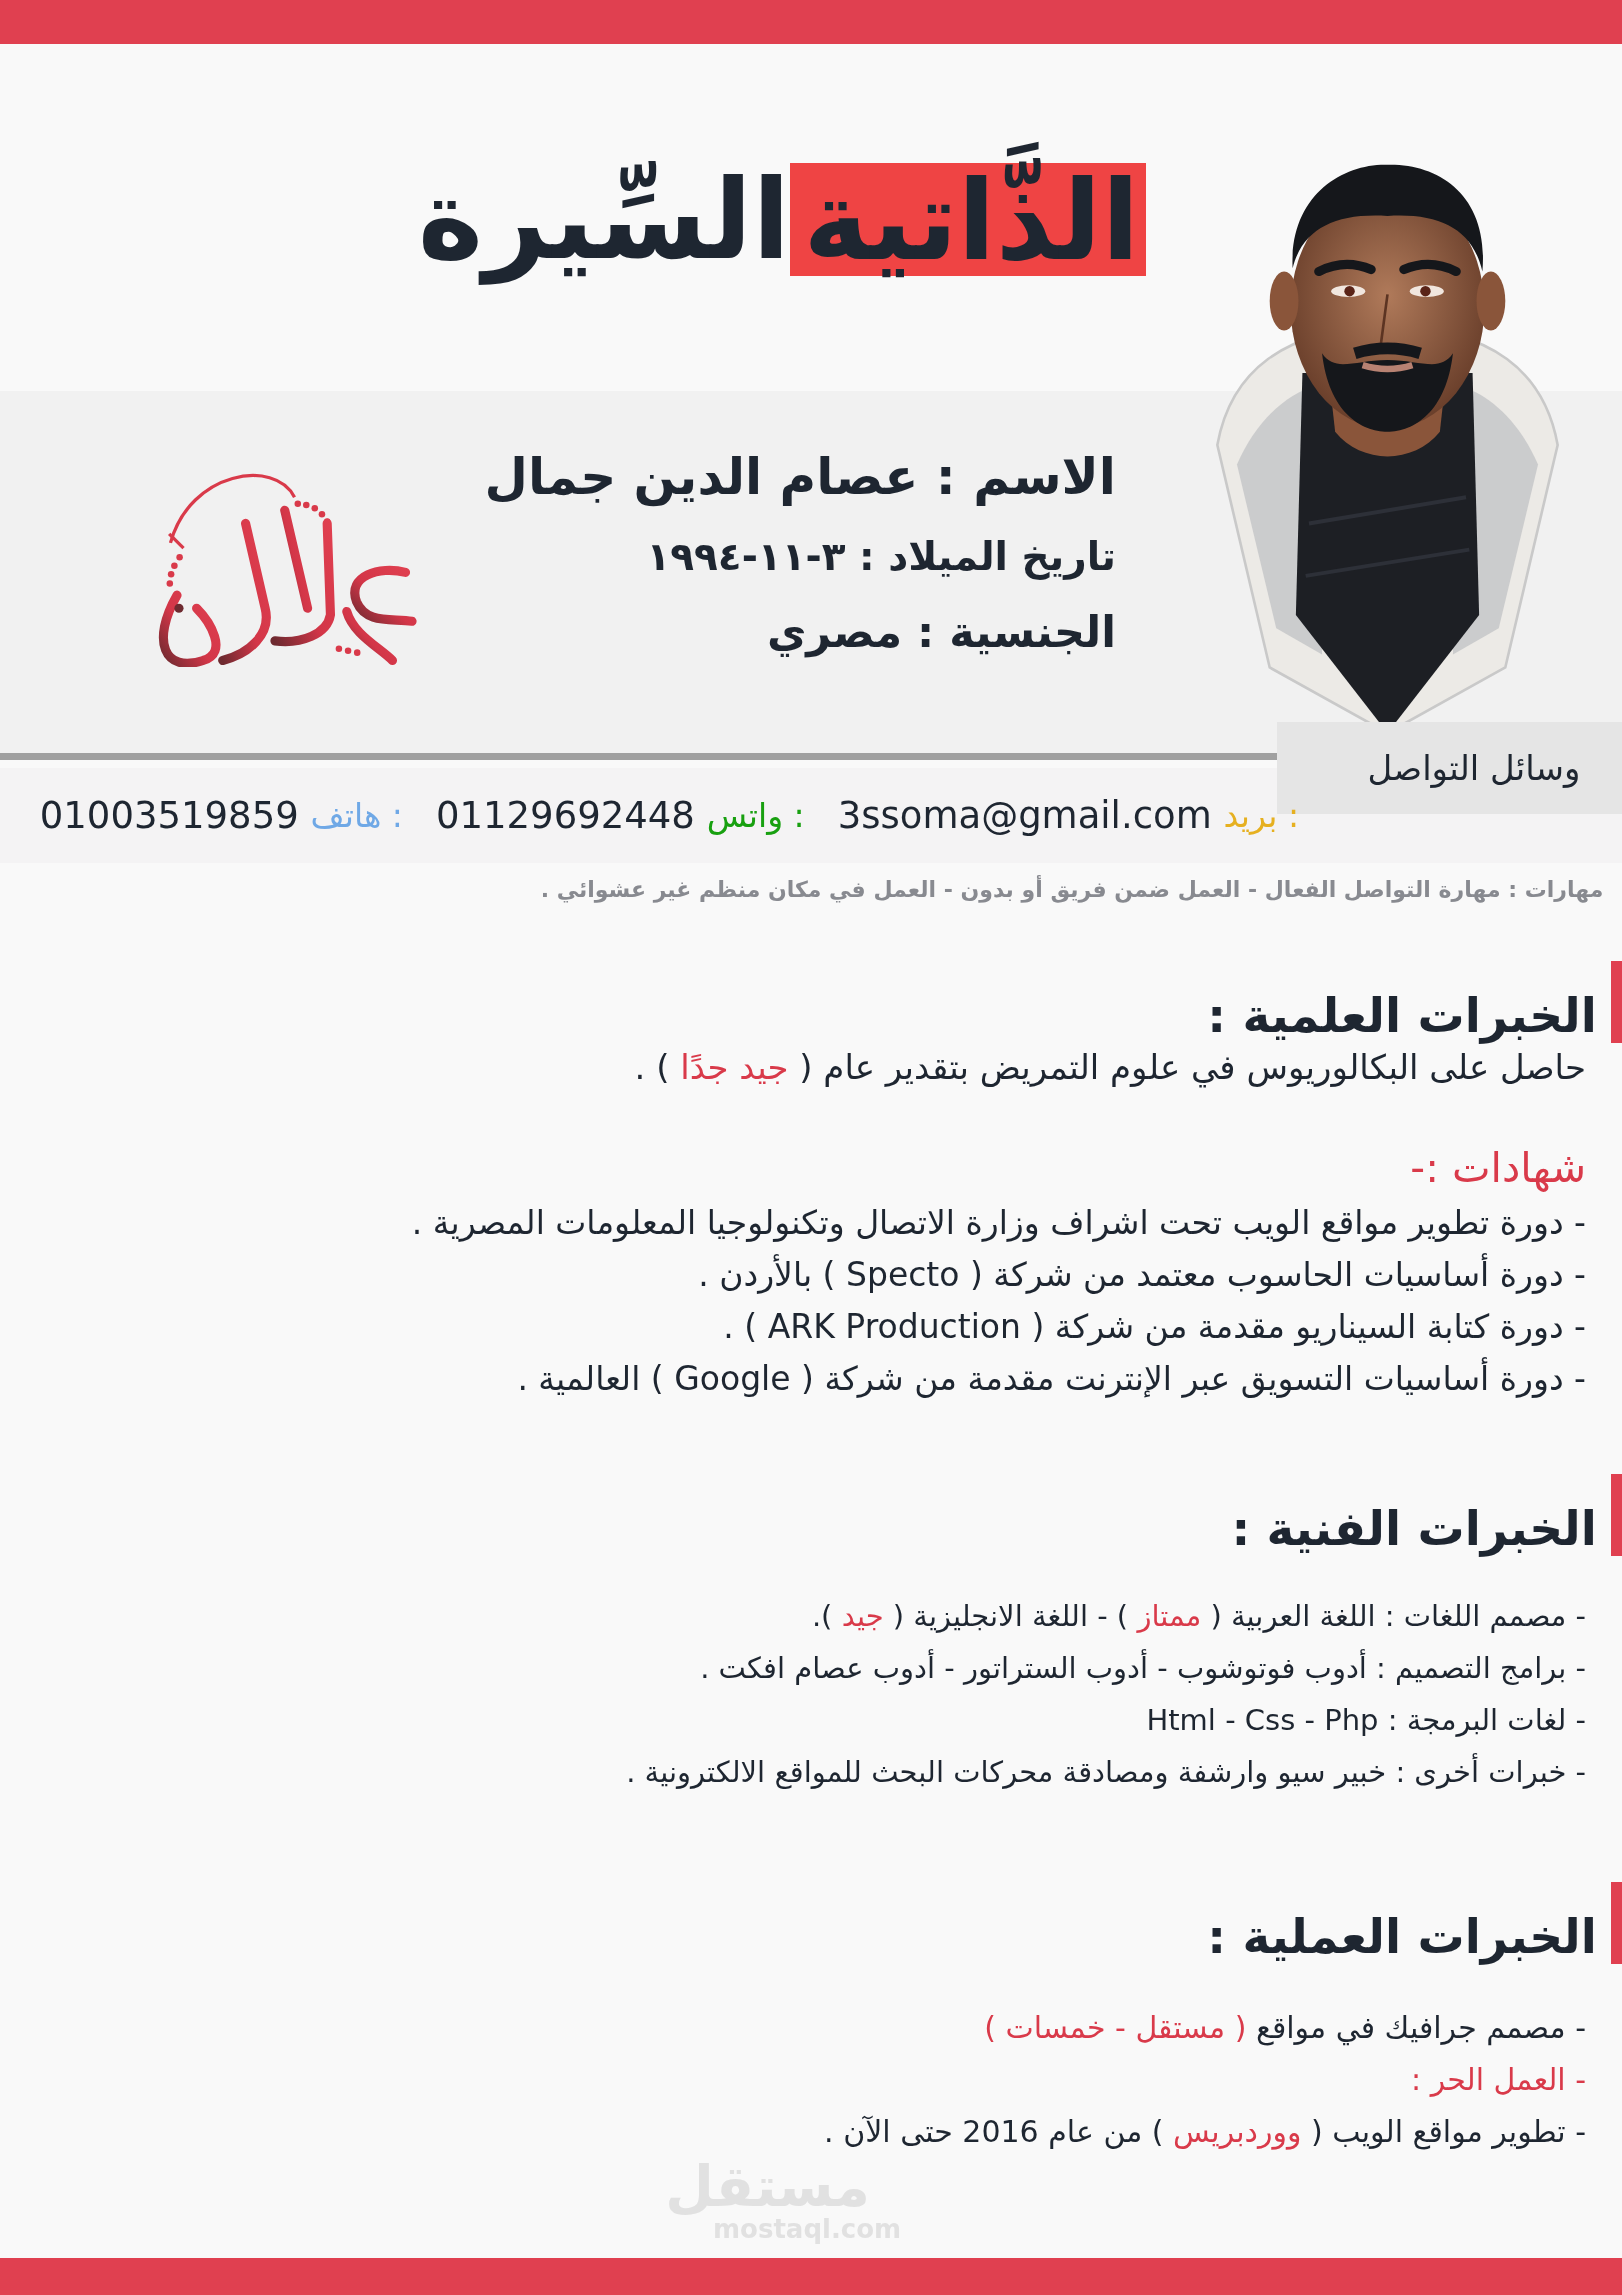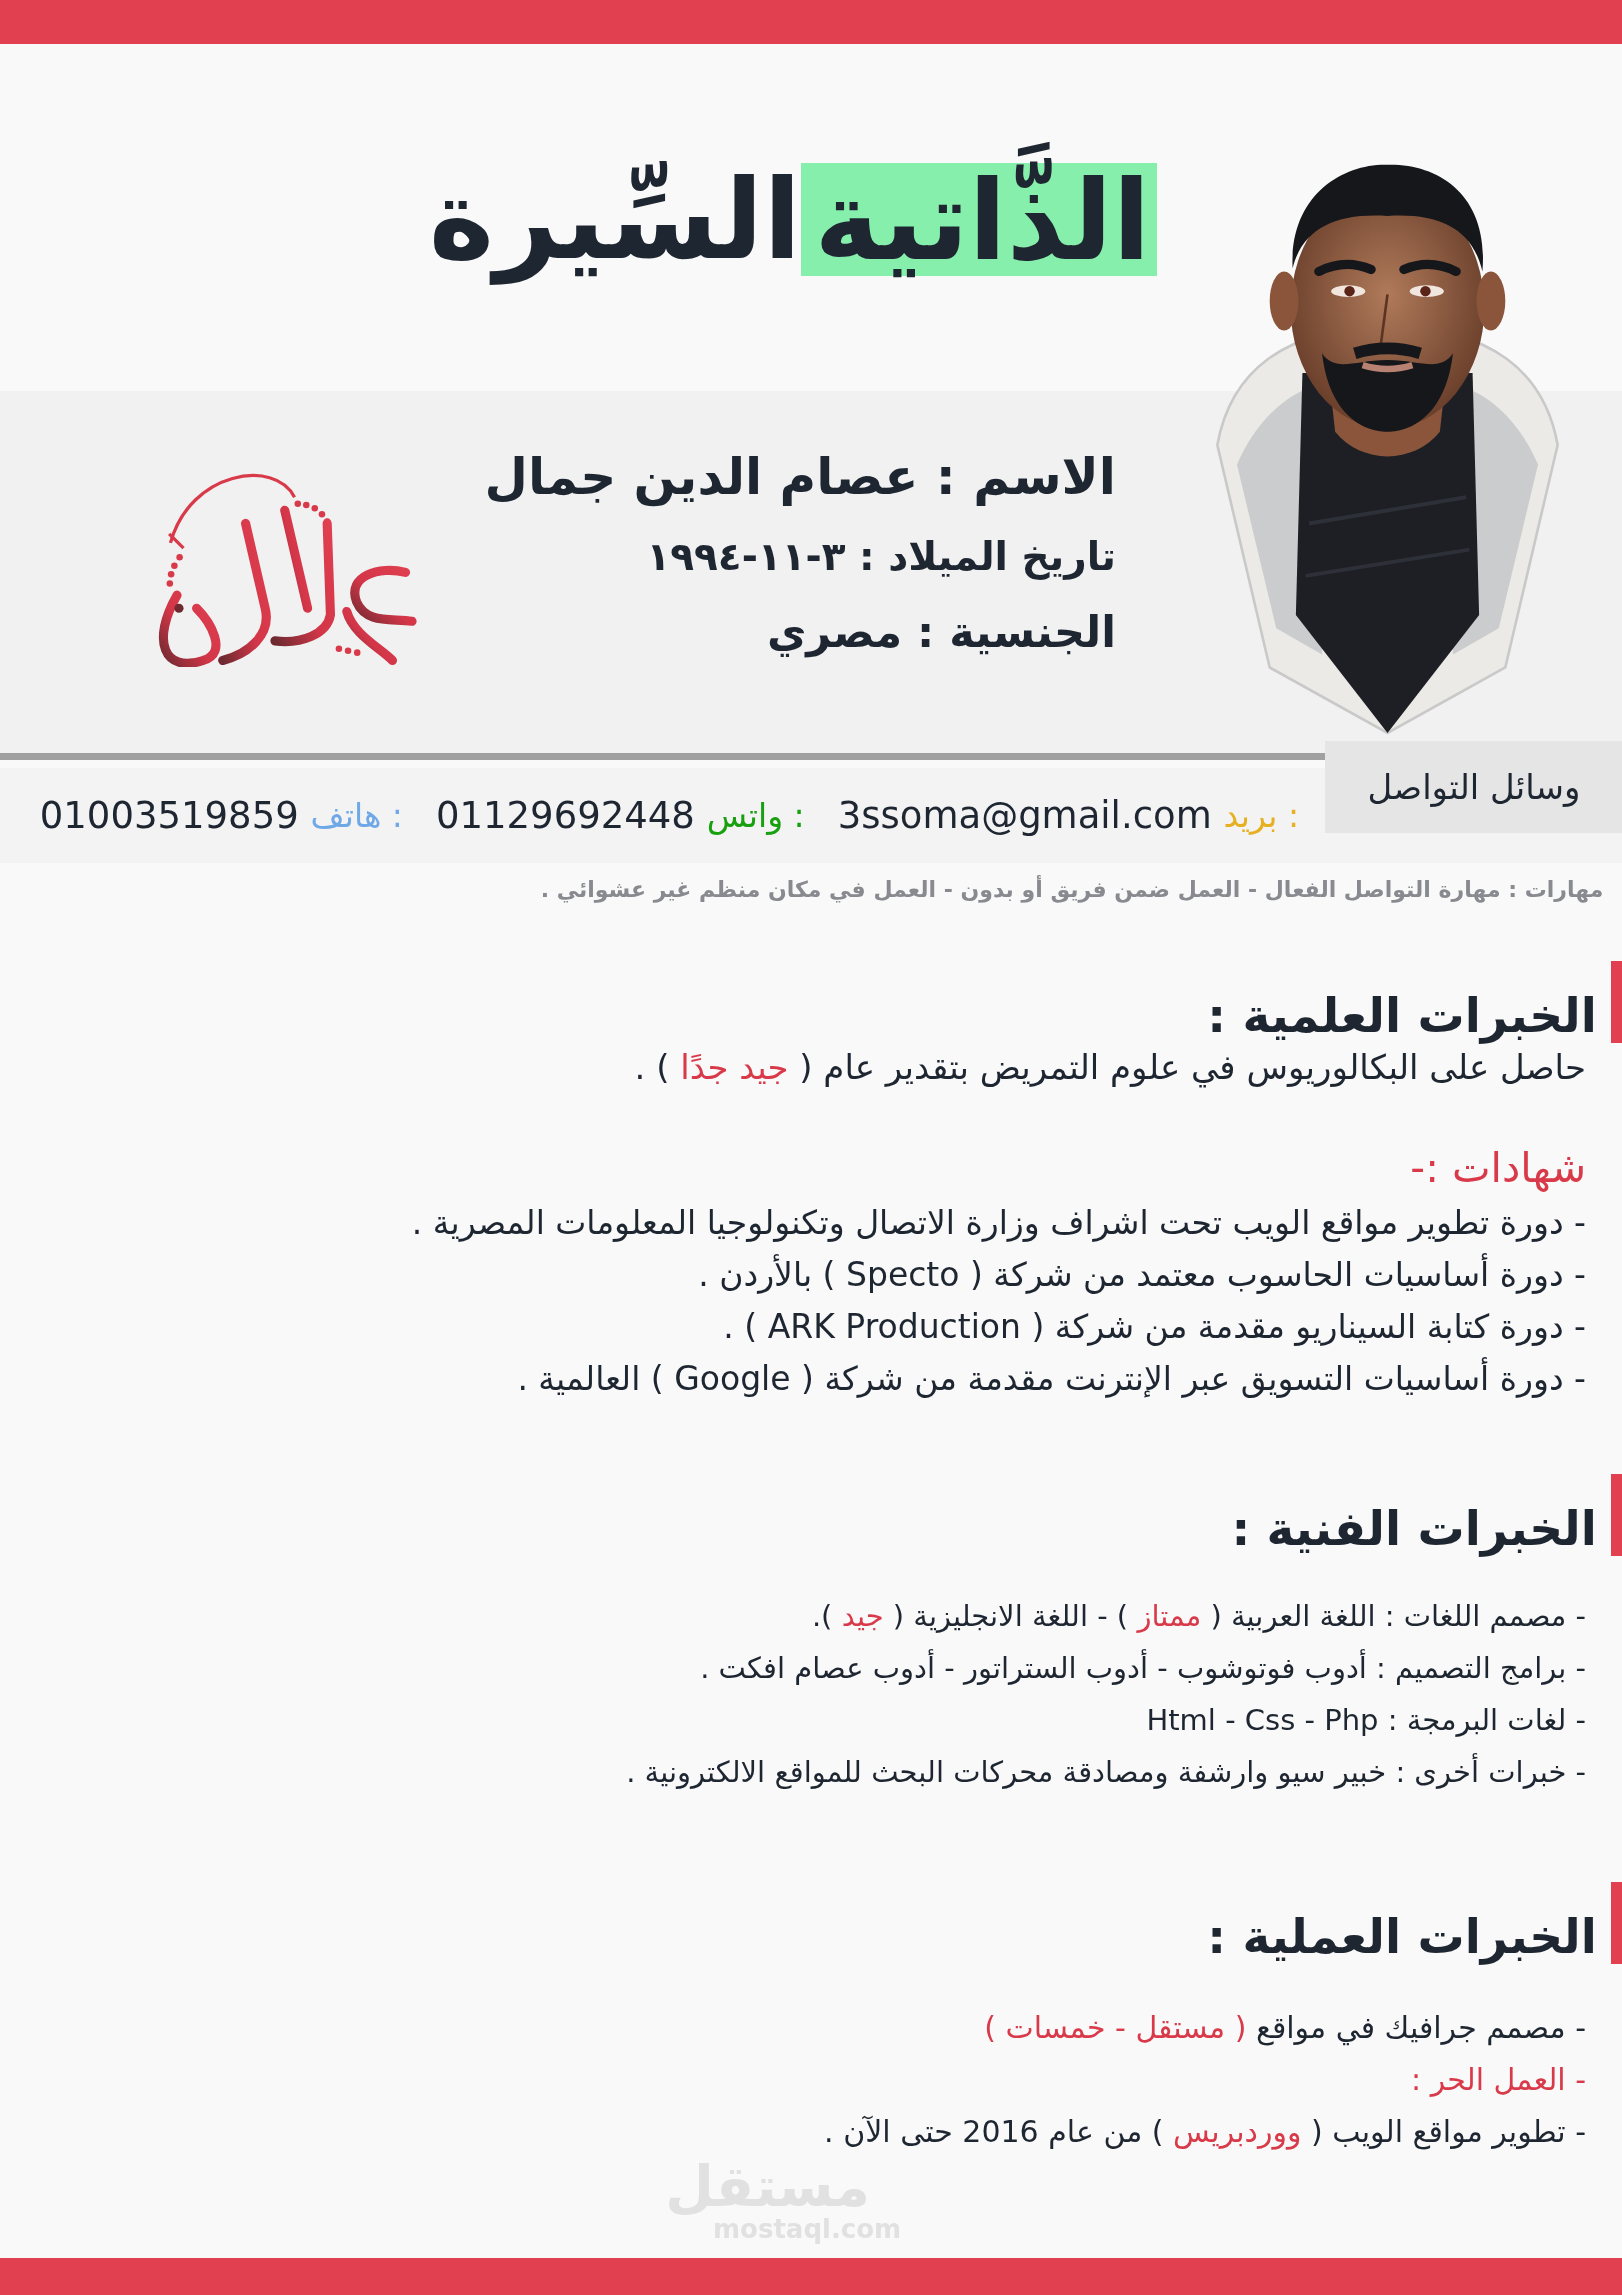--- a/index.html
+++ b/index.html
@@ -8,40 +8,40 @@
     background: #f9f9f9;
     font-family: "DejaVu Sans", "Liberation Sans", sans-serif;
     color: #1e2631;
   }
   .bar-top { position: absolute; left: 0; top: 0; width: 1623px; height: 44px; background: #e04050; }
   .bar-bottom { position: absolute; left: 0; top: 2258px; width: 1623px; height: 38px; background: #e04050; }
 
   
   .title-wrap { position: absolute; top: 151px; right: 452px; height: 137px; display: flex; flex-direction: row-reverse; align-items: center; direction: rtl; }
   .title-word { font-size: 111px; font-weight: bold; line-height: 1; color: #1e2631; letter-spacing: -2.6px; }
-  .title-word.hl { background: #86efac; padding: 2.6px 6.5px 0 13px; margin-right: 14px; height: 110px; display: flex; align-items: center; }
+  .title-word.hl { background: #ef4444; padding: 2.6px 6.5px 0 13px; margin-right: 25px; height: 110px; display: flex; align-items: center; }
 
   
   .info-band { position: absolute; left: 0; top: 391px; width: 1623px; height: 363px; background: #f1f1f1; }
   .info-divider { position: absolute; left: 0; top: 753px; width: 1623px; height: 6.5px; background: #a0a0a0; }
   .info-lines { position: absolute; right: 507px; top: 438px; direction: rtl; text-align: right; }
   .info-line { font-weight: bold; color: #1e2631; white-space: nowrap; }
   .info-line.name { font-size: 50px; line-height: 79px; }
   .info-line.dob { font-size: 39px; line-height: 79px; }
   .info-line.nat { font-size: 43px; line-height: 72px; }
 
   
   .portrait { position: absolute; left: 1191px; top: 157px; width: 393px; height: 589px; }
 
   
   .signature { position: absolute; left: 131px; top: 445px; width: 314px; height: 222px; }
 
   
   .contact-bar { position: absolute; left: 0; top: 768px; width: 1623px; height: 95px; background: #f4f3f4; }
-  .contact-label { position: absolute; right: 0; top: 741px; width: 298px; height: 92px; background: #e5e5e5; display: flex; align-items: center; justify-content: center; font-size: 34px; color: #1e2631; direction: rtl; }
+  .contact-label { position: absolute; right: 0; top: 722px; width: 298px; height: 92px; background: #e5e5e5; display: flex; align-items: center; justify-content: center; font-size: 34px; color: #1e2631; direction: rtl; padding-left: 48px; }
   .contact-items { position: absolute; right: 324px; top: 768px; height: 95px; display: flex; flex-direction: row-reverse; align-items: center; direction: ltr; white-space: nowrap; }
   .c-key { font-size: 33px; margin-left: 11.8px; }
   .c-val { font-size: 37px; color: #1e2631; margin-left: 33px; }
   .c-key.email { color: #e6b020; }
   .c-key.whats { color: #18a010; }
   .c-key.phone { color: #6fa8e6; }
 
   
   .skills-line { position: absolute; right: 19.6px; top: 877px; font-size: 22px; font-weight: bold; color: #888a90; direction: rtl; white-space: nowrap; }
 

